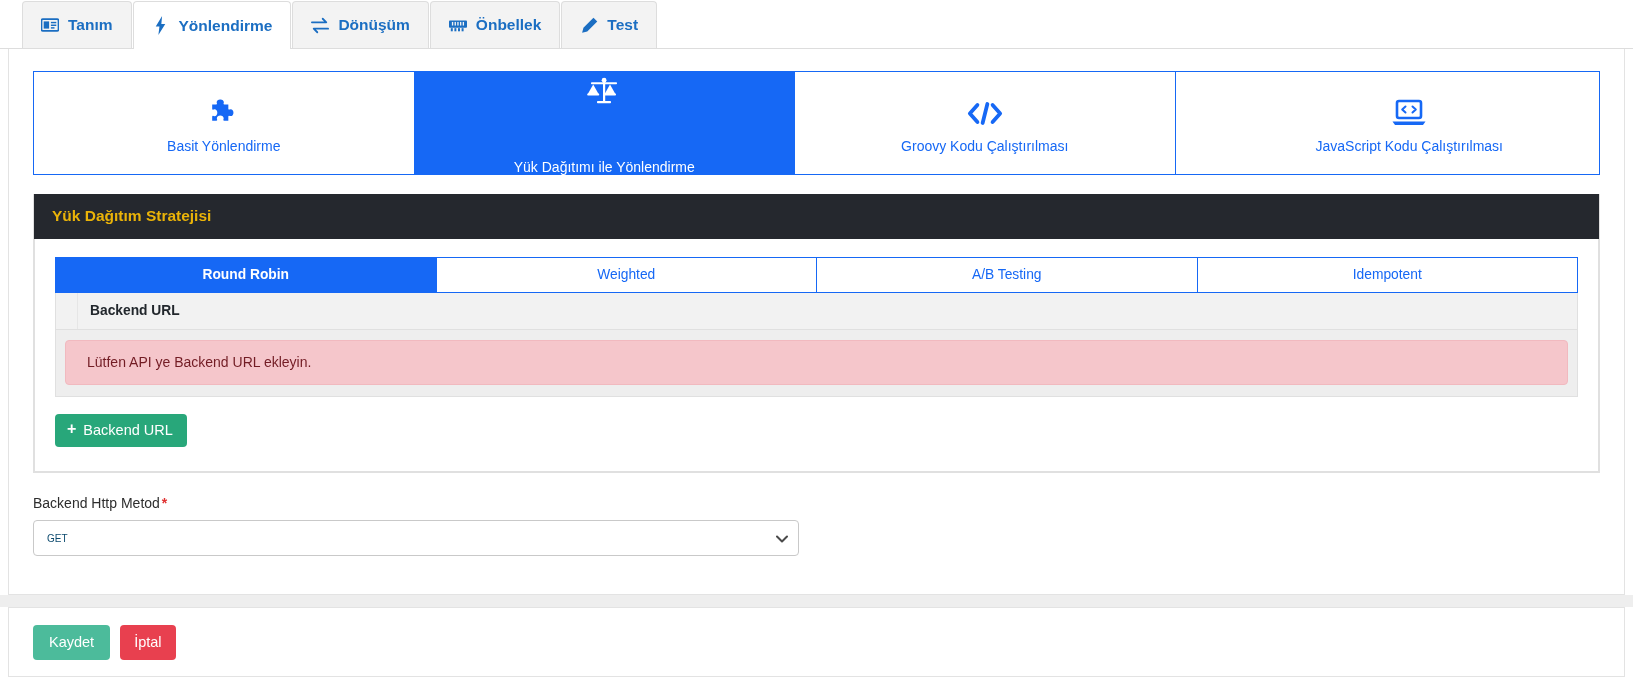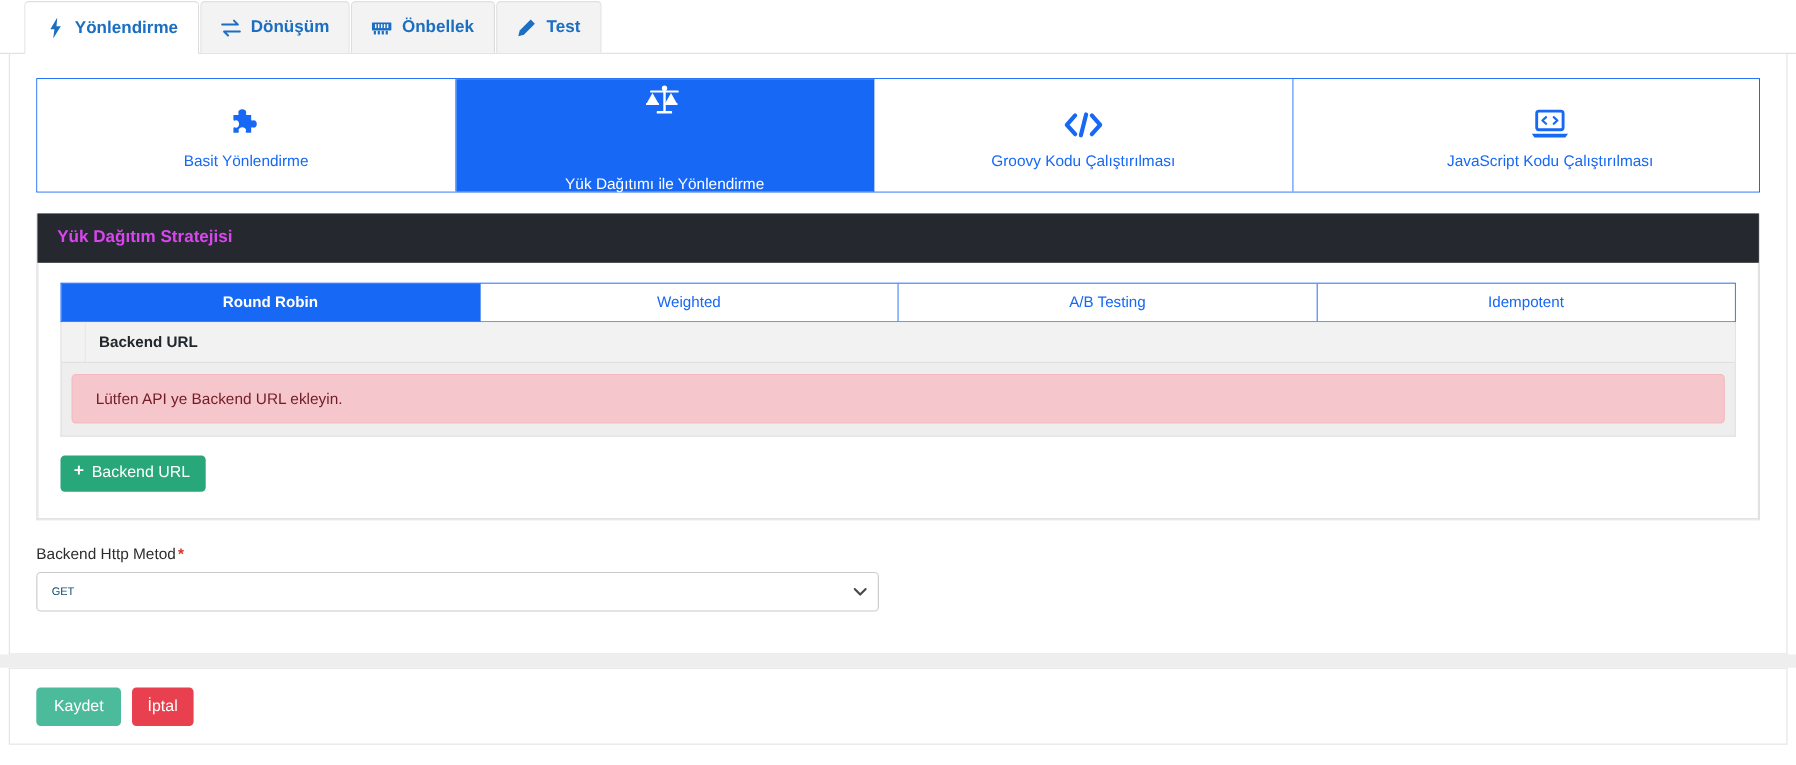--- a/index.html
+++ b/index.html
@@ -102,21 +102,21 @@
   .card .clabel { line-height: 1; }
 
   
   .strategy-block {
     margin: 19px 12px 0 12px;
     border: 1px solid #e0e0e0;
     border-top: none;
   }
   .strategy-head {
     background: #25282e;
-    color: #d946ef;
+    color: #eab308;
     font-size: 15.5px;
     font-weight: bold;
     padding: 13px 18px 14px 18px;
   }
   .strategy-body {
     background: #ffffff;
     padding: 18px 20px 24px 20px;
     border: 1px solid #e0e0e0;
     border-top: none;
   }
@@ -264,20 +264,32 @@
     font-family: inherit;
     padding: 9px 14px 10px 14px;
     cursor: pointer;
   }
 </style>
 </head>
 <body>
 
 <div class="tabbar">
 
+  <div class="tab">
+    <span class="ticon">
+      <svg width="18" height="18" viewBox="0 0 20 20" fill="currentColor">
+        <rect x="0.5" y="3.5" width="19" height="13" rx="1.5" fill="none" stroke="currentColor" stroke-width="2"></rect>
+        <rect x="3" y="6" width="6" height="8" fill="currentColor"></rect>
+        <rect x="11" y="6.5" width="6" height="1.6" fill="currentColor"></rect>
+        <rect x="11" y="9.5" width="6" height="1.6" fill="currentColor"></rect>
+        <rect x="11" y="12.4" width="4" height="1.6" fill="currentColor"></rect>
+      </svg>
+    </span>
+    <span>Tanım</span>
+  </div>
 
   <div class="tab active">
     <span class="ticon">
       <svg width="13" height="19" viewBox="0 0 10 18" fill="currentColor">
         <path d="M6.5 0 L0.5 10 H4 L3 18 L9.5 7.5 H5.8 Z"></path>
       </svg>
     </span>
     <span>Yönlendirme</span>
   </div>
 

